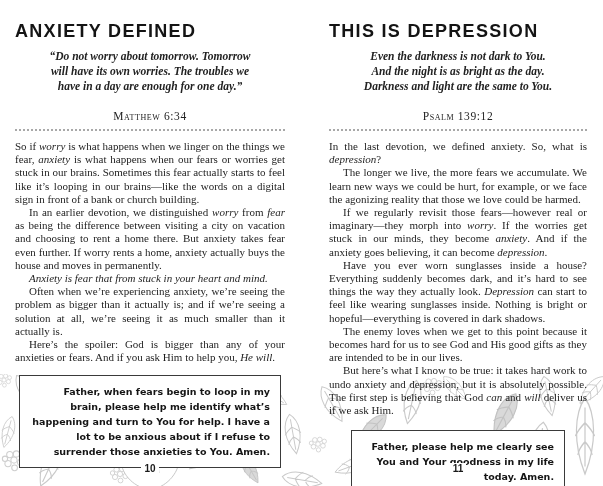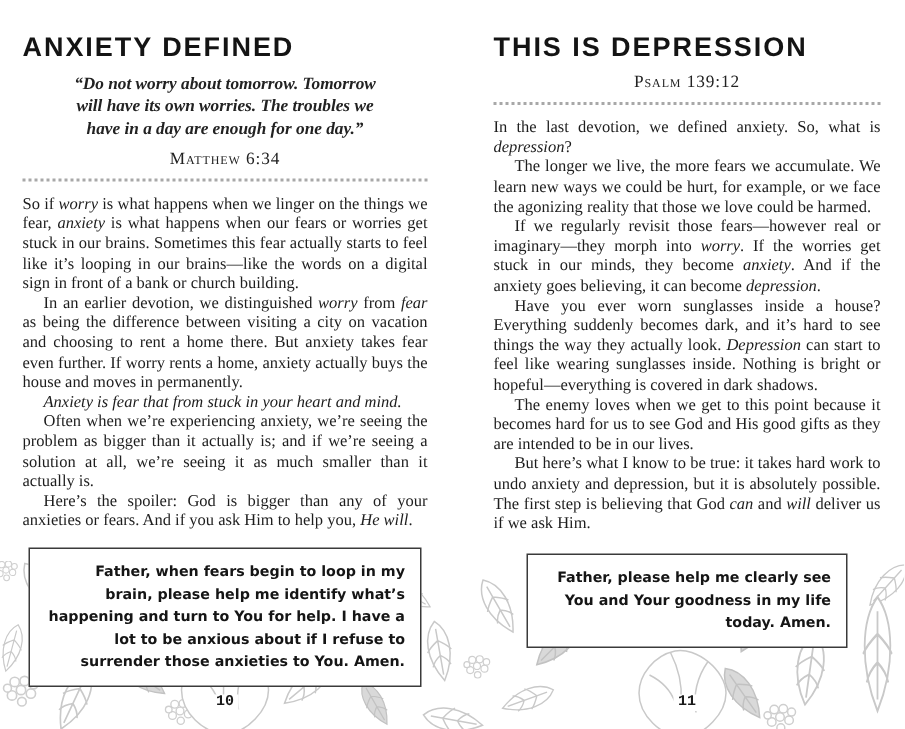--- a/index.html
+++ b/index.html
@@ -15,21 +15,21 @@
     margin:21px 0 7px; text-align:left;
     font-family:"Liberation Sans", sans-serif; font-weight:bold;
     font-size:18px; letter-spacing:1.3px; color:#141414;
   }
   .quote {
     text-align:center; font-style:italic; font-weight:600;
     font-size:11.5px; line-height:15px; color:#222;
   }
   .reference {
     text-align:center; font-variant:small-caps; letter-spacing:0.6px;
-    font-size:11.5px; margin:6px 0 7px; color:#222;
+    font-size:11.5px; margin:16px 0 7px; color:#222;
   }
   .divider { border-top:2px dotted #a8a8a8; height:0; margin:0 0 9px; }
 
   .body-text { font-size:11px; line-height:13.2px; }
   .para { margin:0; text-align:justify; }
   .para.indent { text-indent:14px; }
   .para em { font-style:italic; }
 
   .prayer-box {
     border:1.2px solid #3a3a3a; background:#fff; padding:8px 10px;
@@ -39,21 +39,21 @@
   .prayer {
     font-family:"DejaVu Sans", sans-serif; font-weight:700;
     font-size:9.5px; line-height:15px; text-align:right; color:#151515;
   }
 
   .page-number {
     position:absolute; bottom:12px; left:0; right:0; text-align:center;
     font-family:"Liberation Sans", sans-serif; font-weight:bold; font-size:10px;
     color:#1a1a1a; z-index:3;
   }
-  .page-number span { background:#ffffff; padding:0 3px;font-family:Liberation Mono, monospace; }
+  .page-number span { background:#ffffff; padding:0 3px; }
 
   .floral { position:absolute; left:0; bottom:0; z-index:1; }
   .floral .outline { fill:#ffffff; stroke:#c9c9c9; stroke-width:1; }
   .floral .filled  { fill:#d9d9d9; stroke:#c2c2c2; stroke-width:1; }
   .floral .cl      { fill:#ffffff; stroke:#cfcfcf; stroke-width:0.9; }
 </style>
 </head>
 <body>
 
 <div class="spread">
@@ -75,20 +75,25 @@
         <p class="para indent"><span>Here’s the spoiler: God is bigger than any of your anxieties or fears. And if you ask Him to help you, </span><em>He will</em><span>.</span></p>
       </div>
     <div class="prayer-box">
       <div class="prayer">Father, when fears begin to loop in my brain, please help me identify what’s happening and turn to You for help. I have a lot to be anxious about if I refuse to surrender those anxieties to You. Amen.</div>
     </div>
     <div class="page-number"><span>10</span></div>
   </div>
 
   <div class="col col-right">
     <h1 class="page-title">THIS IS DEPRESSION</h1>
+    <div class="quote">
+        <div class="line">Even the darkness is not dark to You.</div>
+        <div class="line">And the night is as bright as the day.</div>
+        <div class="line">Darkness and light are the same to You.</div>
+      </div>
     <div class="reference">Psalm 139:12</div>
     <div class="divider"></div>
     <div class="body-text">
         <p class="para"><span>In the last devotion, we defined anxiety. So, what is </span><em>depression</em><span>?</span></p>
         <p class="para indent"><span>The longer we live, the more fears we accumulate. We learn new ways we could be hurt, for example, or we face the agonizing reality that those we love could be harmed.</span></p>
         <p class="para indent"><span>If we regularly revisit those fears—however real or imaginary—they morph into </span><em>worry</em><span>. If the worries get stuck in our minds, they become </span><em>anxiety</em><span>. And if the anxiety goes believing, it can become </span><em>depression</em><span>.</span></p>
         <p class="para indent"><span>Have you ever worn sunglasses inside a house? Everything suddenly becomes dark, and it’s hard to see things the way they actually look. </span><em>Depression</em><span> can start to feel like wearing sunglasses inside. Nothing is bright or hopeful—everything is covered in dark shadows.</span></p>
         <p class="para indent"><span>The enemy loves when we get to this point because it becomes hard for us to see God and His good gifts as they are intended to be in our lives.</span></p>
         <p class="para indent"><span>But here’s what I know to be true: it takes hard work to undo anxiety and depression, but it is absolutely possible. The first step is believing that God </span><em>can</em><span> and </span><em>will</em><span> deliver us if we ask Him.</span></p>
       </div>

